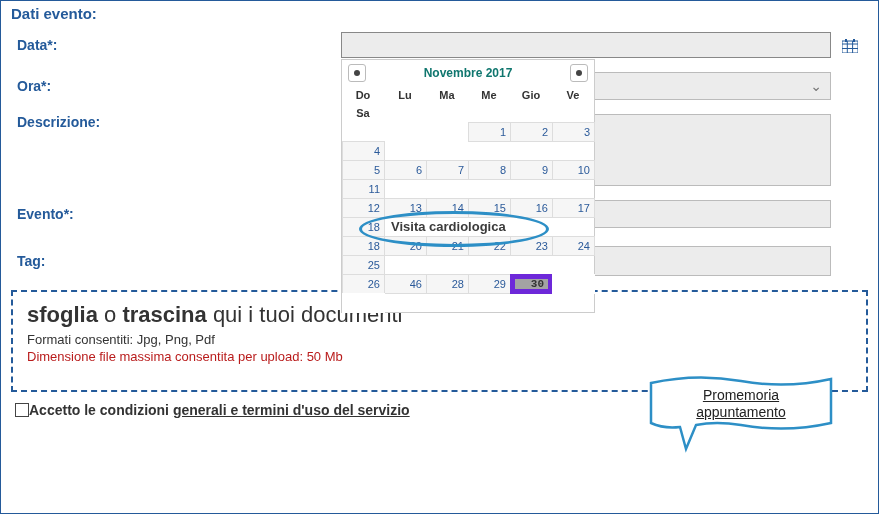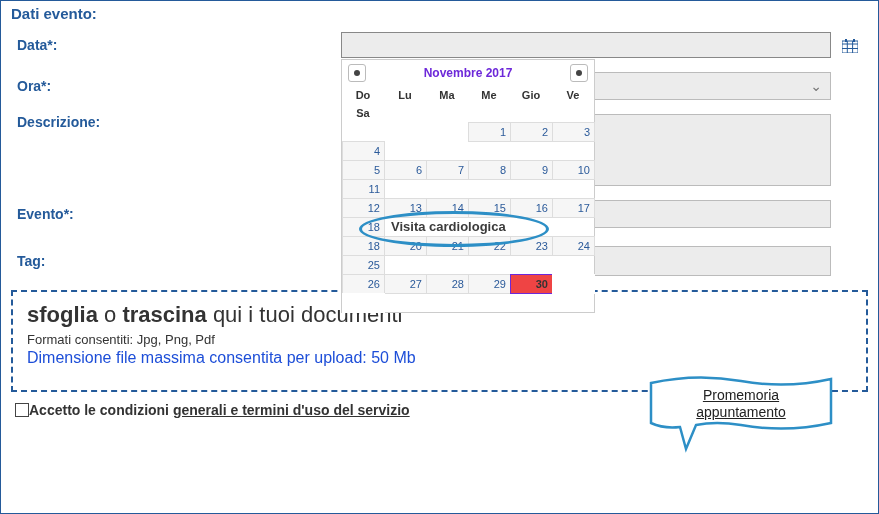--- a/index.html
+++ b/index.html
@@ -112,21 +112,21 @@
     padding: 4px 6px;
   }
   .dp-nav {
     width: 18px; height: 18px;
     border: 1px solid #bbb;
     border-radius: 3px;
     display: flex; align-items: center; justify-content: center;
     color: #444;
     cursor: pointer;
   }
-  .dp-title { font-weight: 700; color: #6d28d9; }
+  .dp-title { font-weight: 700; color: #0f766e; }
   .dp-dow, .dp-week {
     display: grid;
     grid-template-columns: repeat(6, 1fr);
   }
   .dp-dow div {
     text-align: center;
     font-weight: 700;
     color: #333;
     padding: 3px 0;
     font-size: 11px;
@@ -138,24 +138,25 @@
     display: flex;
     align-items: center;
     justify-content: flex-end;
     padding-right: 4px;
     color: #2b5a9a;
     font-size: 11px;
     background: #f6f6f6;
   }
   .dp-week div.empty { background: #fff; border-color: transparent; }
   .dp-week div.today {
-    background: #ef4444;
-    border: 1px solid #6d28d9;
+    background: #a3a3a3;
+    border: 5px solid #6d28d9;
     color: #333;
     font-weight: 700;
+    font-family: Liberation Mono, monospace;
   }
 
   
   .highlight-oval {
     position: absolute;
     border: 3px solid #2d8fc6;
     border-radius: 50%;
     width: 190px;
     height: 36px;
     z-index: 30;
@@ -174,21 +175,21 @@
     border: 2px dashed #245a9a;
     padding: 10px 14px 26px 14px;
     margin-top: 10px;
     position: relative;
     height: 102px;
   }
   .dz-title { font-size: 22px; color: #333; }
   .dz-title .b1 { font-weight: 700; }
   .dz-title .b2 { font-weight: 700; }
   .dz-sub { font-size: 13px; color: #333; margin-top: 4px; }
-  .dz-sub2 { font-size: 16px; color: #1d4ed8; margin-top: 2px; }
+  .dz-sub2 { font-size: 13px; color: #b91c1c; margin-top: 2px; }
 
   
   .terms-row {
     display: flex;
     align-items: center;
     gap: 0;
     padding: 10px 4px 0 4px;
     font-size: 14px;
     color: #333;
   }
@@ -299,21 +300,21 @@
               <div>18</div>
               <div>20</div>
               <div>21</div>
               <div>22</div>
               <div>23</div>
               <div>24</div>
               <div>25</div>
             </div>
             <div class="dp-week">
               <div>26</div>
-              <div>27</div>
+              <div>46</div>
               <div>28</div>
               <div>29</div>
               <div class="today">30</div>
               <div class="empty"></div>
               <div class="empty"></div>
             </div>
           </div>
       </div>
     </div>
   </div>

